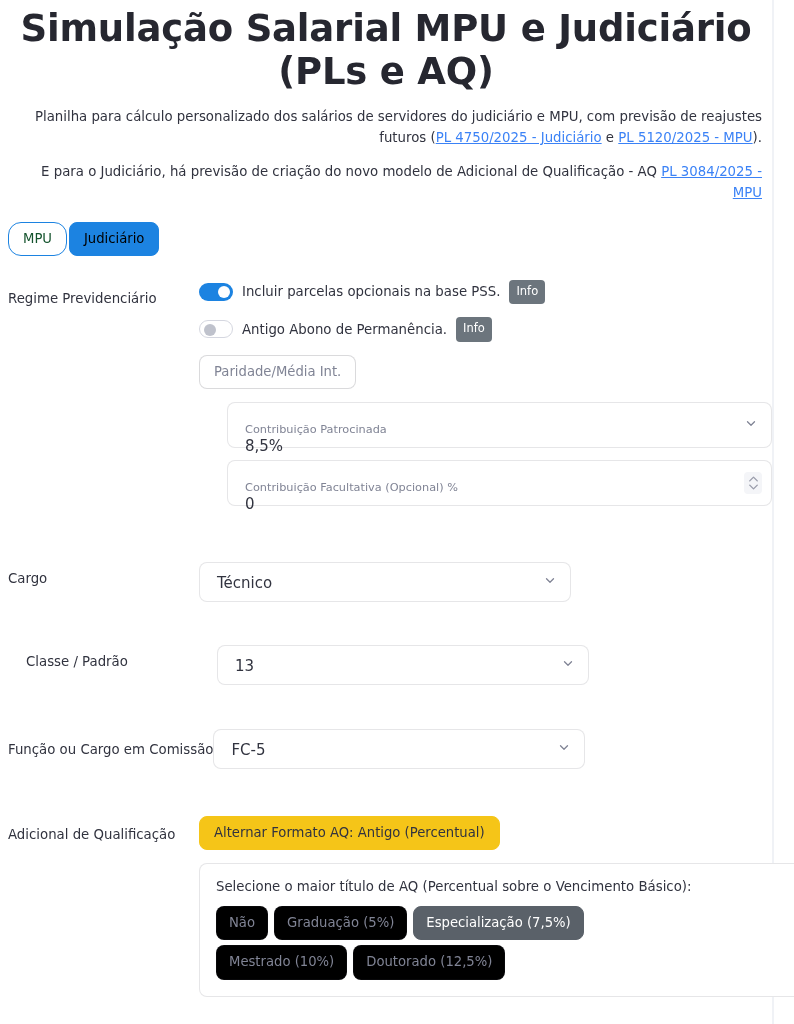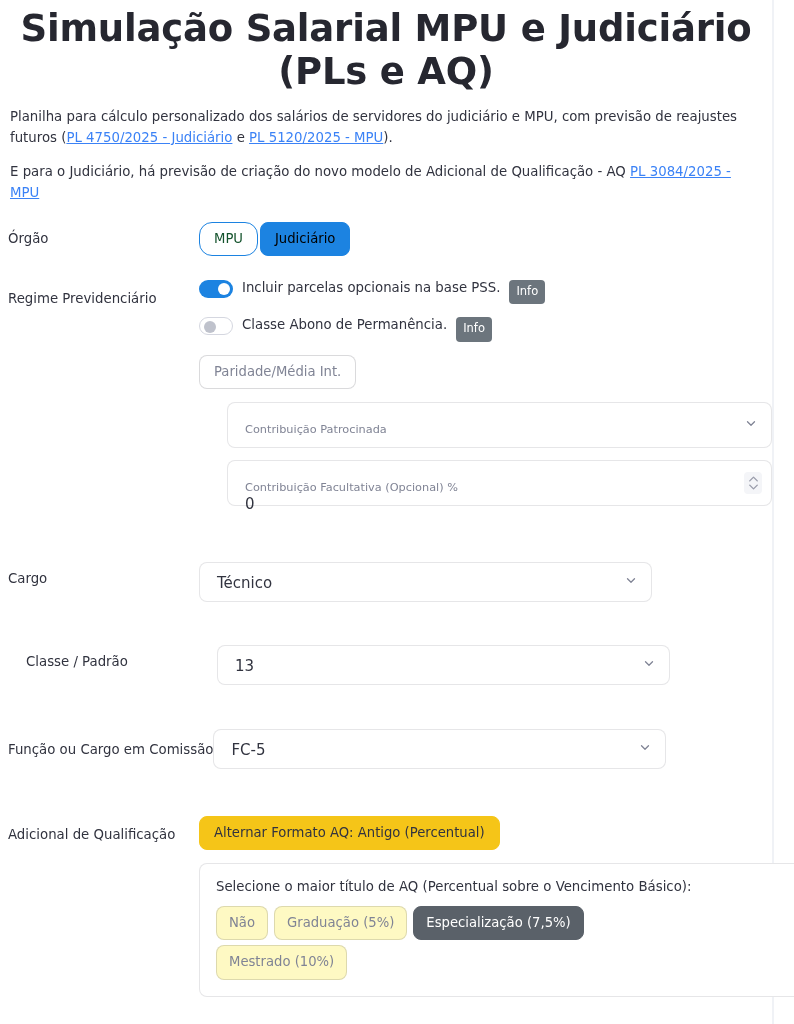--- a/index.html
+++ b/index.html
@@ -39,21 +39,21 @@
     font-weight: 700;
     color: #262730;
     text-align: center;
     letter-spacing: -0.2px;
     margin: 8px 0 14px 0;
     padding: 0;
   }
   .subtitle {
     font-size: 13.3px;
     line-height: 1.55;
-    text-align: left;
+    text-align: right;
     color: #31333f;
     margin: 5px 2px 14px 2px;
   }
   .subtitle.second { margin-bottom: 10px; }
   a.lnk {
     color: #3b82f6;
     text-decoration: underline;
   }
 
   
@@ -121,21 +121,21 @@
   }
   .pill.warning-fill {
     background: #f5c518;
     border-color: #f5c518;
     color: #31333f;
   }
 
   
   .toggle-line {
     display: flex;
-    align-items: flex-start;
+    align-items: center;
     gap: 9px;
     margin-bottom: 13px;
   }
   .switch {
     position: relative;
     width: 34px;
     height: 18px;
     border-radius: 9px;
     flex: 0 0 34px;
     cursor: pointer;
@@ -193,21 +193,21 @@
     right: 13px;
     top: 50%;
     transform: translateY(-50%);
     pointer-events: none;
     color: #808495;
     display: block;
   }
 
   
   .sel-simple {
-    width: 453px;
+    width: 372px;
     height: 40px;
     display: flex;
     align-items: center;
     padding: 4px 36px 0 17px;
   }
 
   
   .funpresp-card {
     margin-top: 13px;
     padding-left: 28px;
@@ -268,21 +268,21 @@
     gap: 5px 6px;
     max-width: 490px;
   }
   .aq-opt {
     font-family: inherit;
     font-size: 13.2px;
     line-height: 1;
     padding: 9px 12px 10px 12px;
     border-radius: 8px;
     border: 1px solid rgba(49,51,63,0.16);
-    background: #fef9c3;
+    background: #000000;
     color: #808495;
     cursor: pointer;
     white-space: nowrap;
   }
   .aq-opt.selected {
     background: #5a6169;
     border-color: #5a6169;
     color: #ffffff;
   }
 </style>
@@ -293,21 +293,20 @@
 
 <div class="page">
 
   <h1 class="app-title">Simulação Salarial MPU e Judiciário (PLs e AQ)</h1>
 
   <p class="subtitle"><span>Planilha para cálculo personalizado dos salários de servidores do judiciário e MPU, com previsão de reajustes futuros (</span><a class="lnk" href="#">PL 4750/2025 - Judiciário</a><span> e </span><a class="lnk" href="#">PL 5120/2025 - MPU</a><span>).</span></p>
 
   <p class="subtitle second"><span>E para o Judiciário, há previsão de criação do novo modelo de Adicional de Qualificação - AQ </span><a class="lnk" href="#">PL 3084/2025 - MPU</a></p>
 
   <div class="row block-orgao">
-    <div class="row-label">Órgão</div>
     <div class="row-control">
       <div class="pill-group">
         <button class="pill primary-outline">MPU</button>
         <button class="pill primary-fill">Judiciário</button>
       </div>
     </div>
   </div>
 
   <div class="row block-regime">
     <div class="row-label">Regime Previdenciário</div>
@@ -318,31 +317,32 @@
           <span class="knob"></span>
         </span>
         <span class="toggle-text">Incluir parcelas opcionais na base PSS.</span>
         <button class="info-badge">Info</button>
       </div>
 
       <div class="toggle-line">
         <span class="switch off">
           <span class="knob"></span>
         </span>
-        <span class="toggle-text">Classe Abono de Permanência.</span>
+        <span class="toggle-text">Antigo Abono de Permanência.</span>
         <button class="info-badge">Info</button>
       </div>
 
       <div class="regime-mode-row">
         <button class="pill secondary-outline">Paridade/Média Int.</button>
       </div>
 
       <div class="funpresp-card">
         <div class="sel sel-labeled">
           <span class="mini-label">Contribuição Patrocinada</span>
+          <span class="sel-value">8,5%</span>
           <span class="chevron">
             <svg width="14" height="14" viewBox="0 0 24 24" fill="none" stroke="currentColor" stroke-width="2.2" stroke-linecap="round" stroke-linejoin="round">
                 <polyline points="6 9 12 15 18 9"></polyline>
               </svg>
           </span>
         </div>
 
         <div class="sel sel-labeled">
           <span class="mini-label">Contribuição Facultativa (Opcional) %</span>
           <span class="sel-value">0</span>
@@ -407,18 +407,19 @@
     <div class="row-control">
       <button class="pill warning-fill">Alternar Formato AQ: Antigo (Percentual)</button>
 
       <div class="aq-panel">
         <p class="aq-help">Selecione o maior título de AQ (Percentual sobre o Vencimento Básico):</p>
         <div class="aq-options">
           <button class="aq-opt">Não</button>
           <button class="aq-opt">Graduação (5%)</button>
           <button class="aq-opt selected">Especialização (7,5%)</button>
           <button class="aq-opt">Mestrado (10%)</button>
+          <button class="aq-opt">Doutorado (12,5%)</button>
         </div>
       </div>
     </div>
   </div>
 
 </div>
 
 </body></html>

